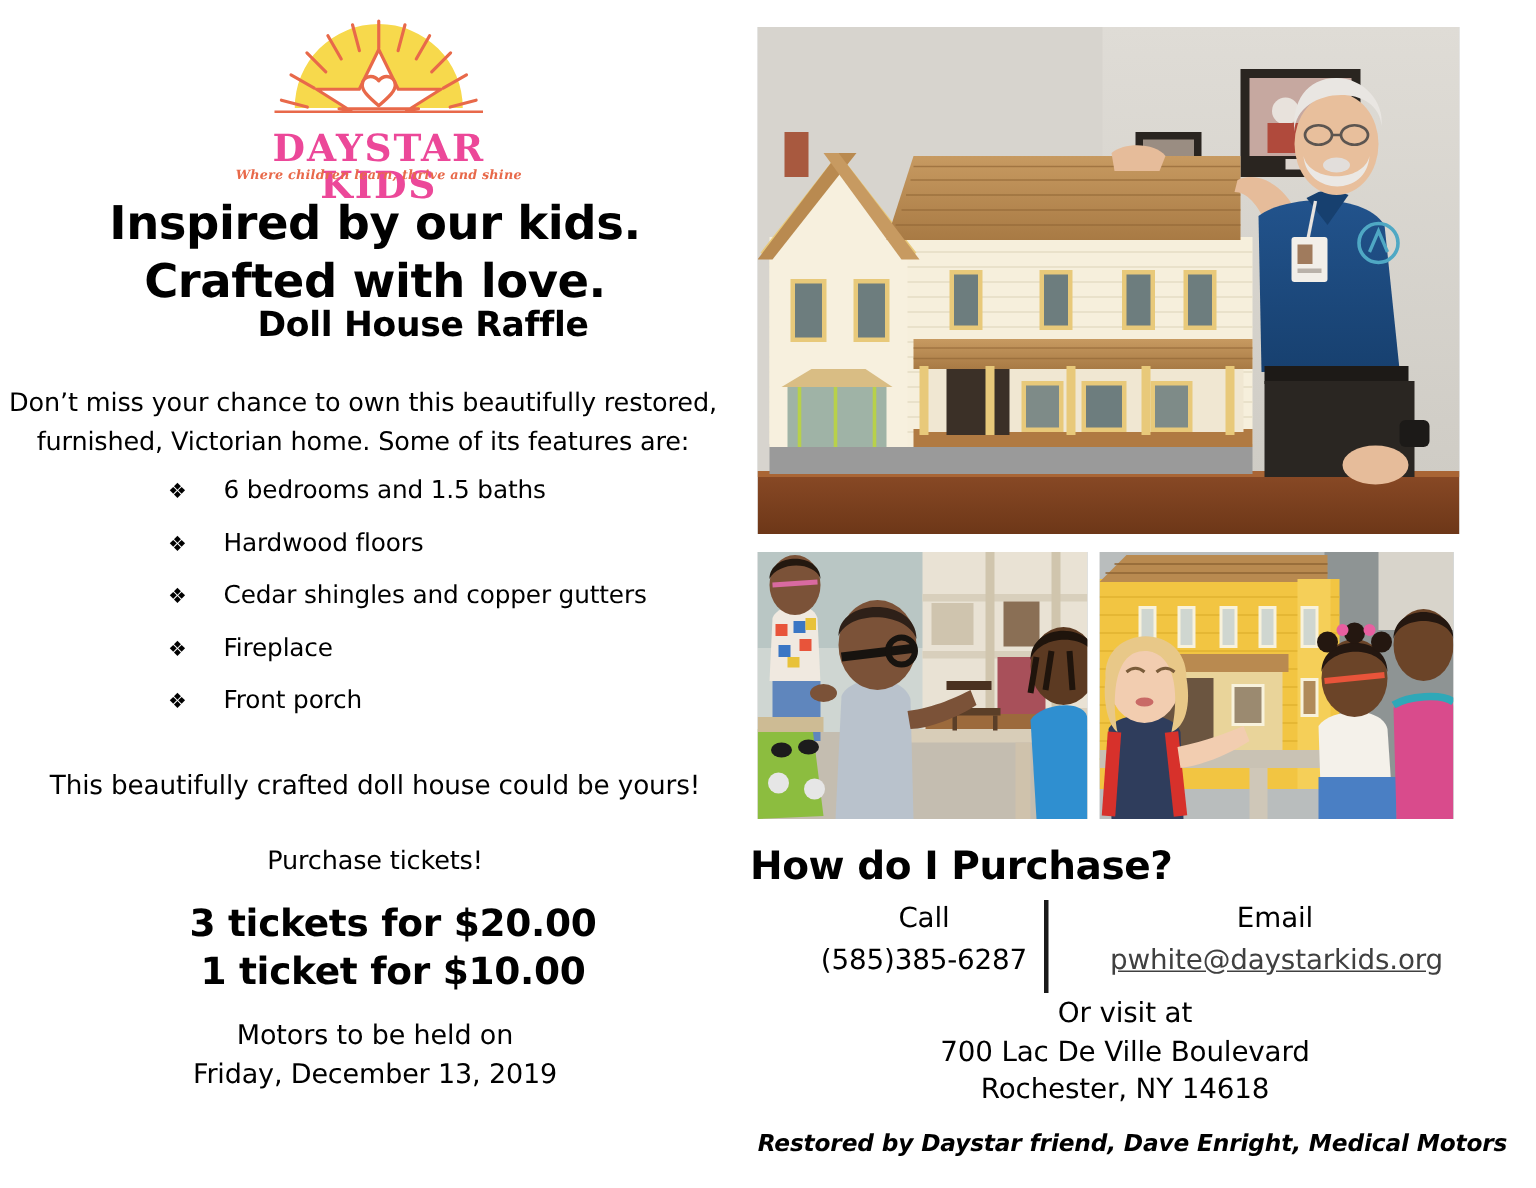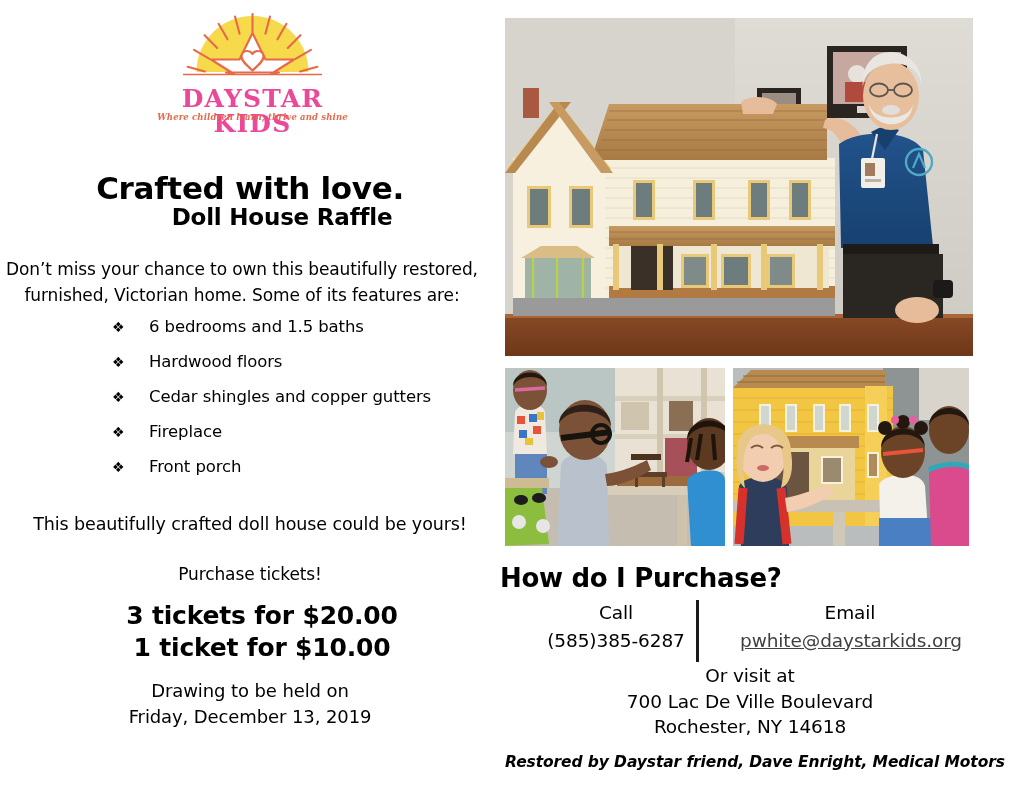--- a/index.html
+++ b/index.html
@@ -313,20 +313,21 @@
 
           <path d="M 97.5 58.5 C 90 52 86.5 48.5 86.5 44.6 C 86.5 41.4 89 39 92.1 39 C 94.2 39 96.2 40.1 97.5 41.9 C 98.8 40.1 100.8 39 102.9 39 C 106 39 108.5 41.4 108.5 44.6 C 108.5 48.5 105 52 97.5 58.5 Z" fill="#FFFFFF" stroke="#E8694A" stroke-width="2.2" stroke-linejoin="round"></path>
 
           <line x1="28" y1="62.5" x2="167" y2="62.5" stroke="#E8694A" stroke-width="1.6"></line>
         </svg>
       </div>
       <div class="logo-wordmark">DAYSTAR KIDS</div>
       <div class="logo-tagline">Where children learn, thrive and shine</div>
     </div>
 
+    <div class="headline1">Inspired by our kids.</div>
     <div class="headline2">Crafted with love.</div>
     <div class="subhead">Doll House Raffle</div>
 
     <div class="intro">Don’t miss your chance to own this beautifully restored, furnished, Victorian home. Some of its features are:</div>
 
     <ul class="features">
       <li class="feature-item">
         <span class="feature-bullet">❖</span>
         <span class="feature-text">6 bedrooms and 1.5 baths</span>
       </li>
@@ -350,21 +351,21 @@
 
     <div class="closing">This beautifully crafted doll house could be yours!</div>
     <div class="purchase-prompt">Purchase tickets!</div>
 
     <div class="price-block">
       <div class="price-line">3 tickets for $20.00</div>
       <div class="price-line">1 ticket for $10.00</div>
     </div>
 
     <div class="drawing-block">
-      <div class="drawing-line">Drawing to be held on</div>
+      <div class="drawing-line">Motors to be held on</div>
       <div class="drawing-line">Friday, December 13, 2019</div>
     </div>
   </div>
 
   <div class="right-col">
 
     <div class="photo photo-main">
       <svg width="468" height="338" viewBox="0 0 468 338" xmlns="http://www.w3.org/2000/svg">
         <defs>
           <linearGradient id="wallG" x1="0" y1="0" x2="0" y2="1">

